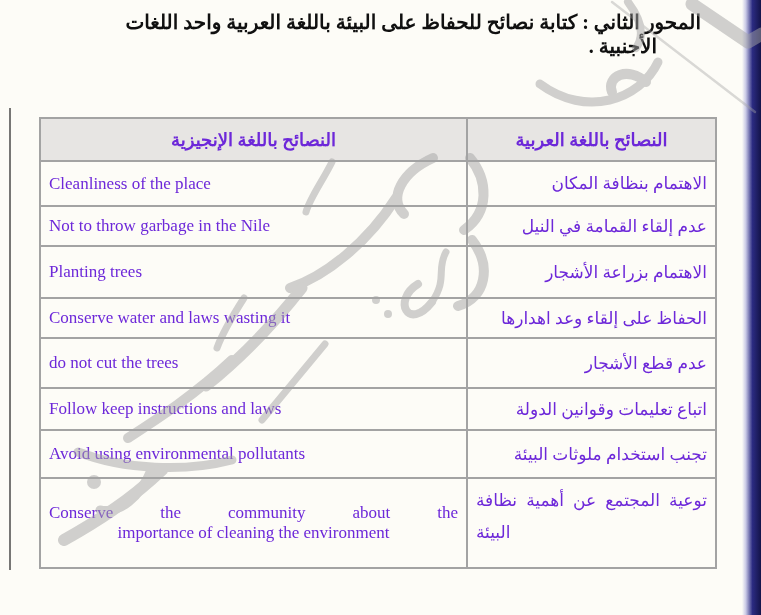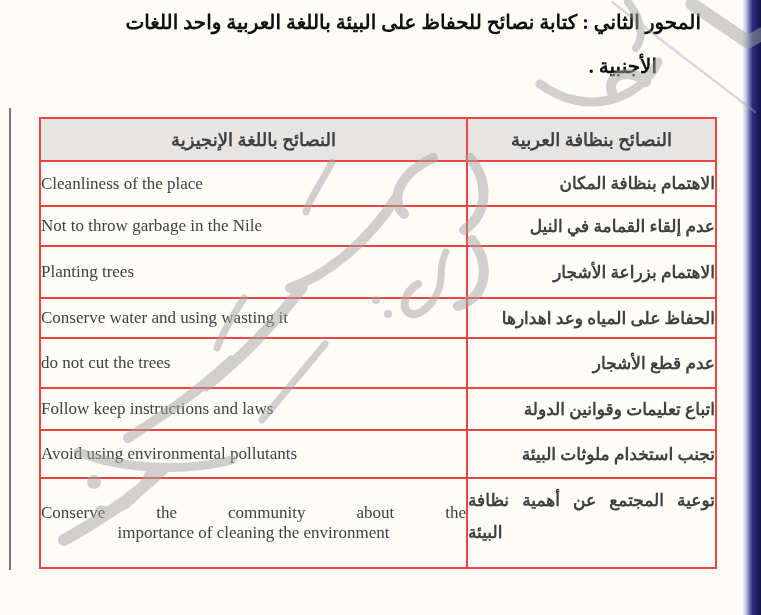--- a/index.html
+++ b/index.html
@@ -18,38 +18,38 @@
     position:absolute;left:9px;top:108px;width:2px;height:462px;
     background:#4a4a4a;opacity:.75;
   }
   
   .title{
     position:absolute;top:12px;right:60px;left:70px;
     direction:rtl;text-align:right;
     font-weight:bold;font-size:20px;color:#101010;line-height:1.0;
   }
   .title .l1{display:block;}
-  .title .l2{display:block;margin-top:24px;padding-right:44px;}
+  .title .l2{display:block;margin-top:4px;padding-right:44px;}
   
   table.advice{
     position:absolute;left:39px;top:117px;width:676px;
     border-collapse:collapse;direction:rtl;
     table-layout:fixed;
   }
   table.advice col.ar-col{width:249px;}
   table.advice col.en-col{width:427px;}
   table.advice td,table.advice th{
-    border:2px solid #ef4444;color:#404040;vertical-align:middle;
-    padding:2px 0;overflow:hidden;
+    border:2px solid #a3a3a3;color:#6d28d9;vertical-align:middle;
+    padding:2px 8px;overflow:hidden;
   }
   th.hdr{
     background:#e7e5e3;font-size:18px;font-weight:bold;text-align:center;height:37px;
   }
   td.ar{
-    direction:rtl;text-align:right;font-size:17px;font-weight:bold;border-radius:17px;
+    direction:rtl;text-align:right;font-size:17px;font-weight:normal;border-radius:17px;
   }
   td.en{
     direction:ltr;text-align:left;font-size:17px;font-weight:normal;
   }
   tr.r1{height:45px;} tr.r2{height:40px;} tr.r3{height:52px;} tr.r4{height:40px;}
   tr.r5{height:50px;} tr.r6{height:42px;} tr.r7{height:48px;} tr.r8{height:90px;}
   td.en .jline{display:block;text-align:justify;text-align-last:justify;}
   td.en .nline{display:block;text-align:center;}
   tr.r8 td.ar{vertical-align:top;padding-top:6px;text-align:justify;text-align-last:left;line-height:1.9;margin-top:24px;}
   
@@ -70,38 +70,38 @@
   <span class="l2">الأجنبية .</span>
 </div>
 
 <table class="advice">
   <colgroup>
       <col class="ar-col">
       <col class="en-col">
     </colgroup>
   <tbody>
       <tr>
-    <th class="hdr">النصائح بنظافة العربية</th>
+    <th class="hdr">النصائح باللغة العربية</th>
     <th class="hdr">النصائح باللغة الإنجيزية</th>
   </tr>
   <tr class="r1">
     <td class="ar">الاهتمام بنظافة المكان</td>
     <td class="en">Cleanliness of the place</td>
   </tr>
   <tr class="r2">
     <td class="ar">عدم إلقاء القمامة في النيل</td>
     <td class="en">Not to throw garbage in the Nile</td>
   </tr>
   <tr class="r3">
     <td class="ar">الاهتمام بزراعة الأشجار</td>
     <td class="en">Planting trees</td>
   </tr>
   <tr class="r4">
-    <td class="ar">الحفاظ على المياه وعد اهدارها</td>
-    <td class="en">Conserve water and using wasting it</td>
+    <td class="ar">الحفاظ على إلقاء وعد اهدارها</td>
+    <td class="en">Conserve water and laws wasting it</td>
   </tr>
   <tr class="r5">
     <td class="ar">عدم قطع الأشجار</td>
     <td class="en">do not cut the trees</td>
   </tr>
   <tr class="r6">
     <td class="ar">اتباع تعليمات وقوانين الدولة</td>
     <td class="en">Follow keep instructions and laws</td>
   </tr>
   <tr class="r7">

